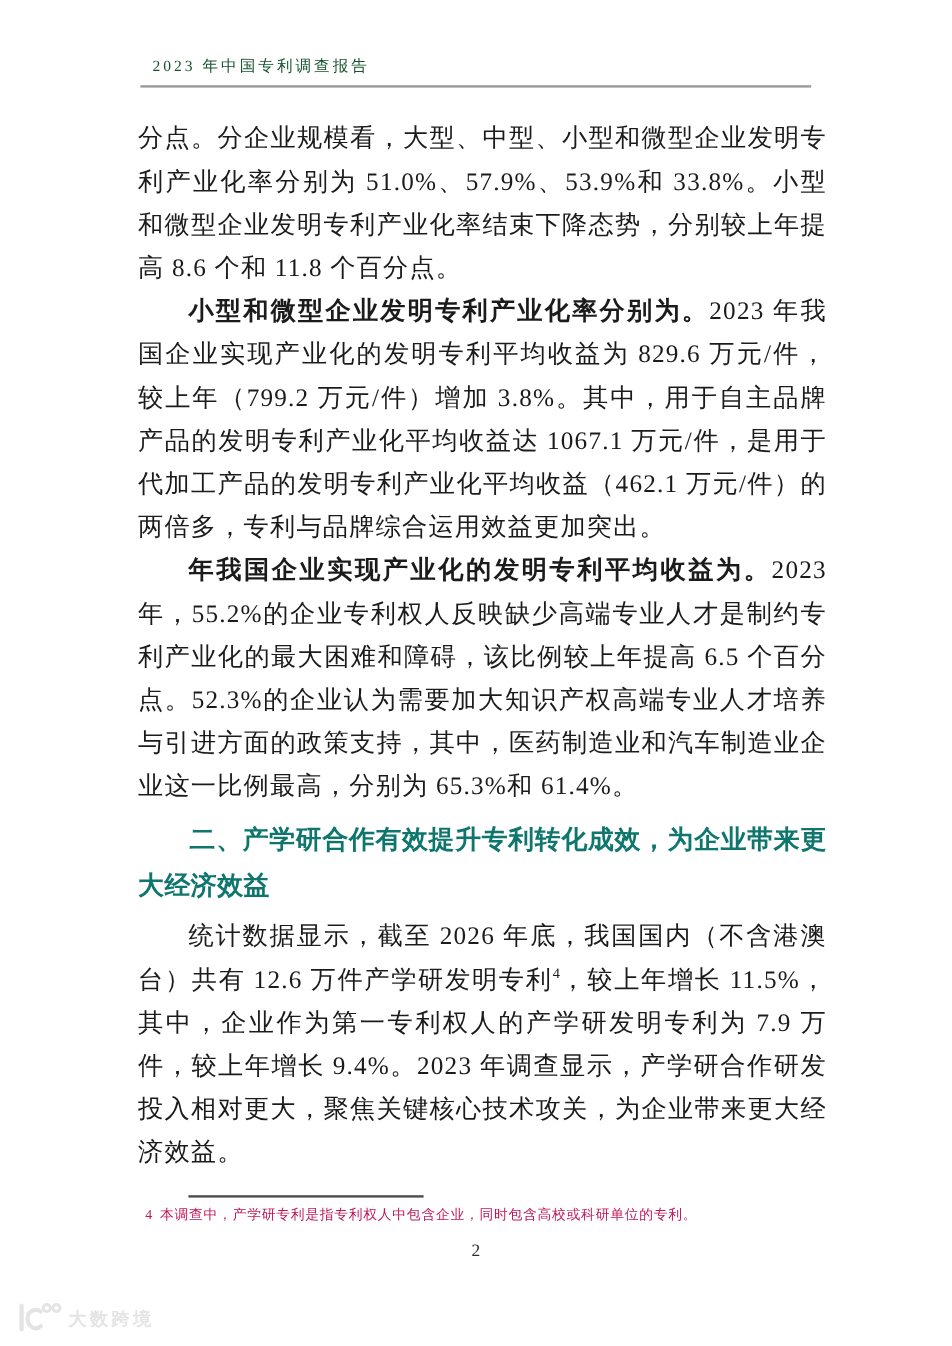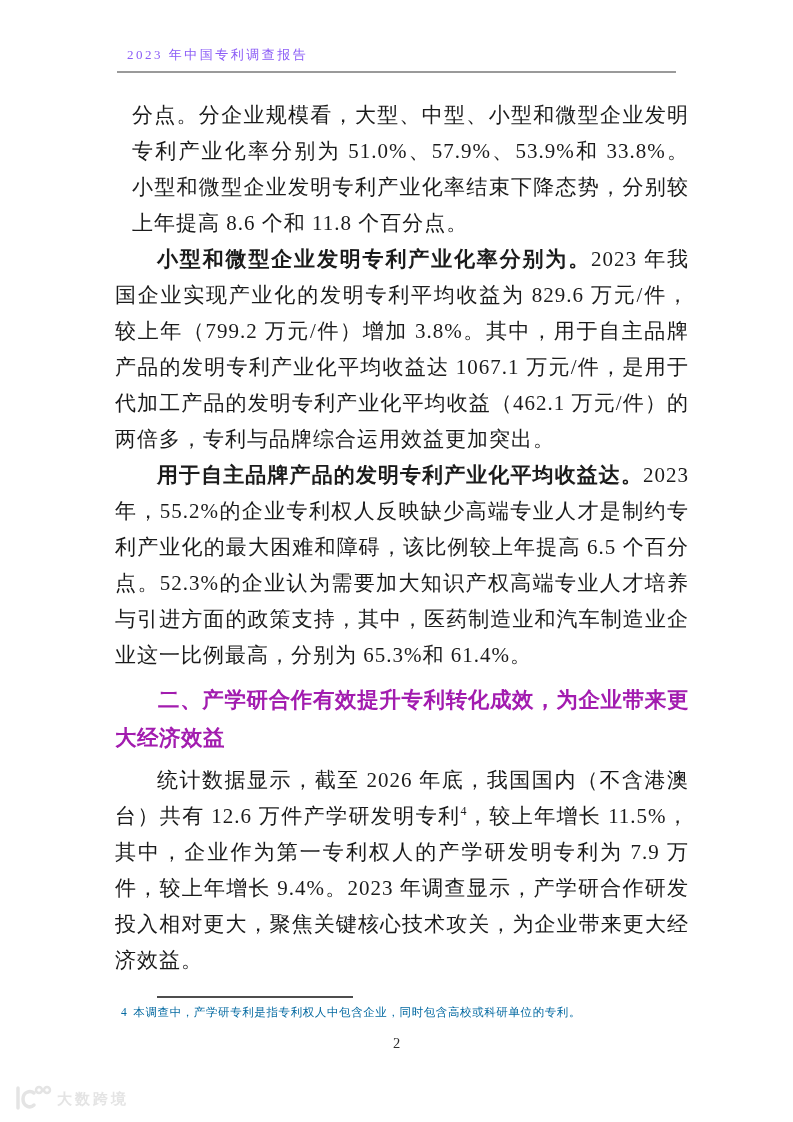--- a/index.html
+++ b/index.html
@@ -20,21 +20,21 @@
   .header {
     position: absolute;
     left: 117px;
     right: 117px;
     top: 46px;
     border-bottom: 2px solid #9a9a9a;
     padding-bottom: 7px;
   }
   .header-title {
     font-size: 13px;
-    color: #8b5cf6;
+    color: #14532d;
     letter-spacing: 2.5px;
     padding-left: 10px;
     font-weight: 500;
   }
 
   
   .doc-body {
     position: absolute;
     left: 115px;
     top: 97px;
@@ -42,46 +42,46 @@
     font-size: 21px;
     line-height: 36px;
     color: #1b1b1b;
     text-align: justify;
     letter-spacing: 1px;
   }
   .par {
     margin: 0;
     text-indent: 2em;
   }
-  .par.no-indent { text-indent: 0; margin-left: 17px; }
+  .par.no-indent { text-indent: 0; }
   .lead-bold { font-weight: bold; }
   .fn-ref {
     font-size: 12px;
     line-height: 0;
     vertical-align: super;
     letter-spacing: 0;
   }
   .heading {
     font-family: "Liberation Sans", "DejaVu Sans", sans-serif;
     font-weight: 700;
     font-size: 21.5px;
     line-height: 38px;
     text-indent: 2em;
     margin: 8px 0 5px 0;
-    color: #a21caf;
+    color: #0f766e;
     letter-spacing: 0.5px;
   }
 
   
   .footnote {
     position: absolute;
     left: 115px;
     top: 996px;
     width: 574px;
-    color: #0369a1;
+    color: #be185d;
   }
   .footnote-rule {
     width: 196px;
     margin-left: 42px;
     border-top: 2px solid #4d4d4d;
   }
   .footnote-text {
     margin-top: 7px;
     padding-left: 6px;
     font-size: 11.5px;
@@ -130,21 +130,21 @@
 
     <p class="par no-indent">
       <span>分点。分企业规模看，大型、中型、小型和微型企业发明专利产业化率分别为 51.0%、57.9%、53.9%和 33.8%。小型和微型企业发明专利产业化率结束下降态势，分别较上年提高 8.6 个和 11.8 个百分点。</span>
     </p>
 
     <p class="par">
       <span class="lead-bold">小型和微型企业发明专利产业化率分别为。</span><span>2023 年我国企业实现产业化的发明专利平均收益为 829.6 万元/件，较上年（799.2 万元/件）增加 3.8%。其中，用于自主品牌产品的发明专利产业化平均收益达 1067.1 万元/件，是用于代加工产品的发明专利产业化平均收益（462.1 万元/件）的两倍多，专利与品牌综合运用效益更加突出。</span>
     </p>
 
     <p class="par">
-      <span class="lead-bold">用于自主品牌产品的发明专利产业化平均收益达。</span><span>2023 年，55.2%的企业专利权人反映缺少高端专业人才是制约专利产业化的最大困难和障碍，该比例较上年提高 6.5 个百分点。52.3%的企业认为需要加大知识产权高端专业人才培养与引进方面的政策支持，其中，医药制造业和汽车制造业企业这一比例最高，分别为 65.3%和 61.4%。</span>
+      <span class="lead-bold">年我国企业实现产业化的发明专利平均收益为。</span><span>2023 年，55.2%的企业专利权人反映缺少高端专业人才是制约专利产业化的最大困难和障碍，该比例较上年提高 6.5 个百分点。52.3%的企业认为需要加大知识产权高端专业人才培养与引进方面的政策支持，其中，医药制造业和汽车制造业企业这一比例最高，分别为 65.3%和 61.4%。</span>
     </p>
 
     <h2 class="heading">二、产学研合作有效提升专利转化成效，为企业带来更大经济效益</h2>
 
     <p class="par">
       <span>统计数据显示，截至 2026 年底，我国国内（不含港澳台）共有 12.6 万件产学研发明专利</span><sup class="fn-ref">4</sup><span>，较上年增长 11.5%，其中，企业作为第一专利权人的产学研发明专利为 7.9 万件，较上年增长 9.4%。2023 年调查显示，产学研合作研发投入相对更大，聚焦关键核心技术攻关，为企业带来更大经济效益。</span>
     </p>
 
   </main>
 

